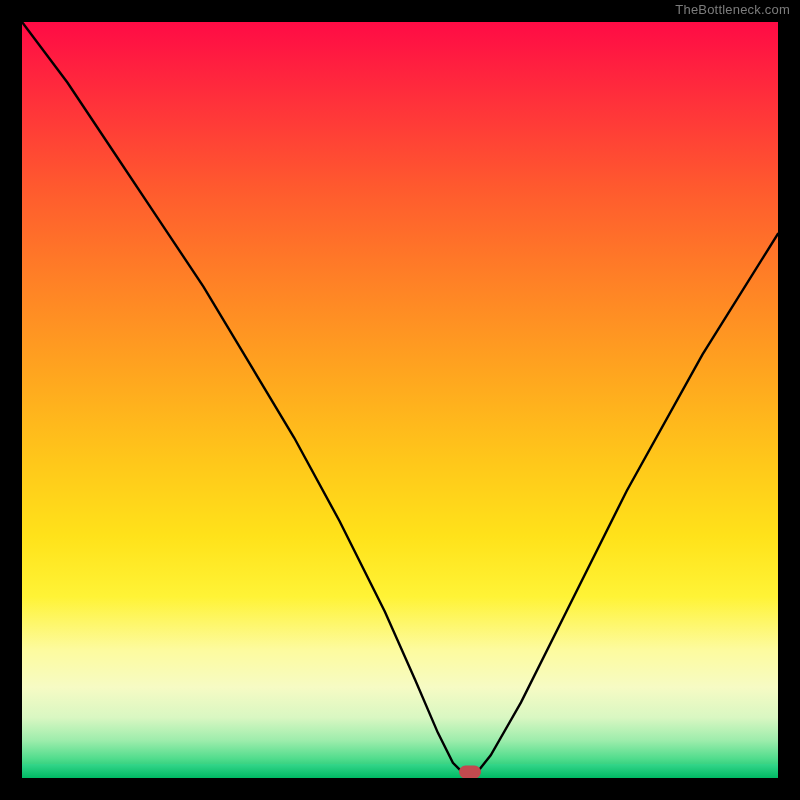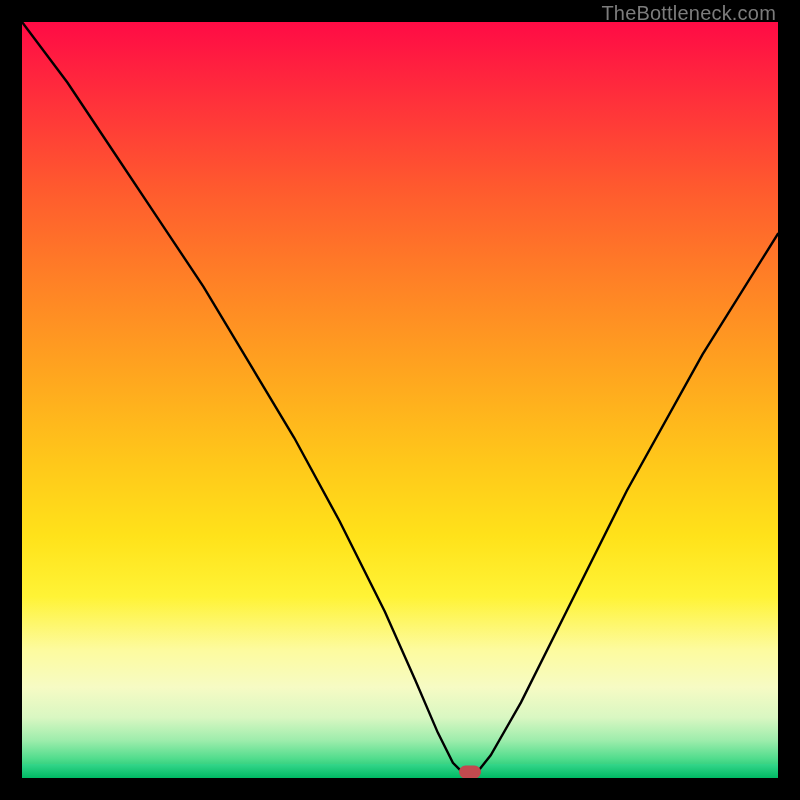--- a/index.html
+++ b/index.html
@@ -55,23 +55,23 @@
     height: 14px;
     background: linear-gradient(to bottom, #35d68a 0%, #00b964 100%);
   }
   .curve-svg {
     position: absolute;
     inset: 0;
   }
   .watermark {
     position: absolute;
     top: 2px;
-    right: 24px;
+    right: 10px;
     color: #7c7c7c;
-    font-size: 20px;
+    font-size: 13px;
     letter-spacing: 0.2px;
     font-weight: 500;
   }
   .marker {
     position: absolute;
     width: 22px;
     height: 13px;
     border-radius: 7px;
     background: #c24a4f;
     transform: translate(-50%, -50%);

